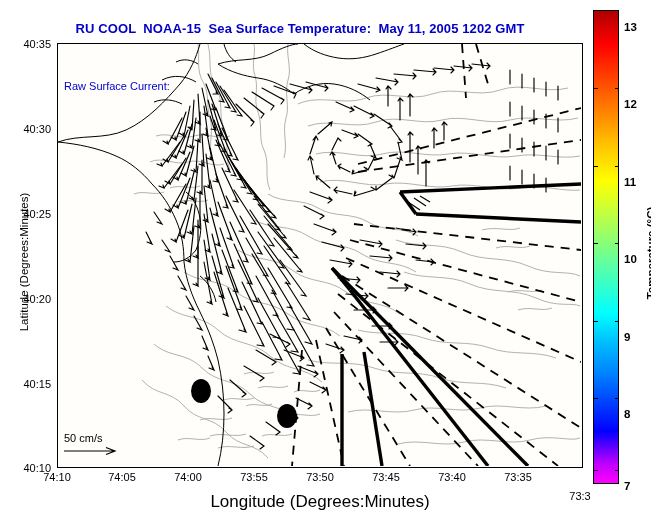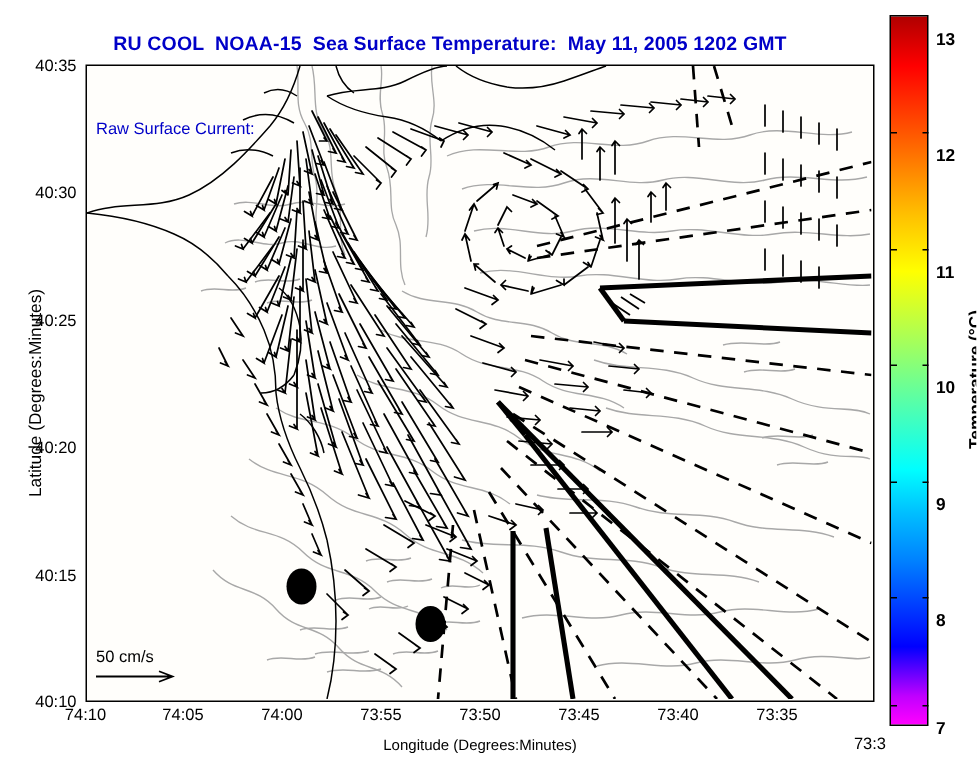--- a/index.html
+++ b/index.html
@@ -80,21 +80,21 @@
     transform: translateY(-50%);
     text-align: right;
     white-space: nowrap;
   }
   #xlabel {
     position: absolute;
     left: 57px;
     top: 492px;
     width: 526px;
     text-align: center;
-    font-size: 10px;
+    font-size: 17px;
     color: #000000;
   }
   #ylabel {
     position: absolute;
     left: -86px;
     top: 256px;
     width: 220px;
     text-align: center;
     font-size: 11.5px;
     color: #000000;

